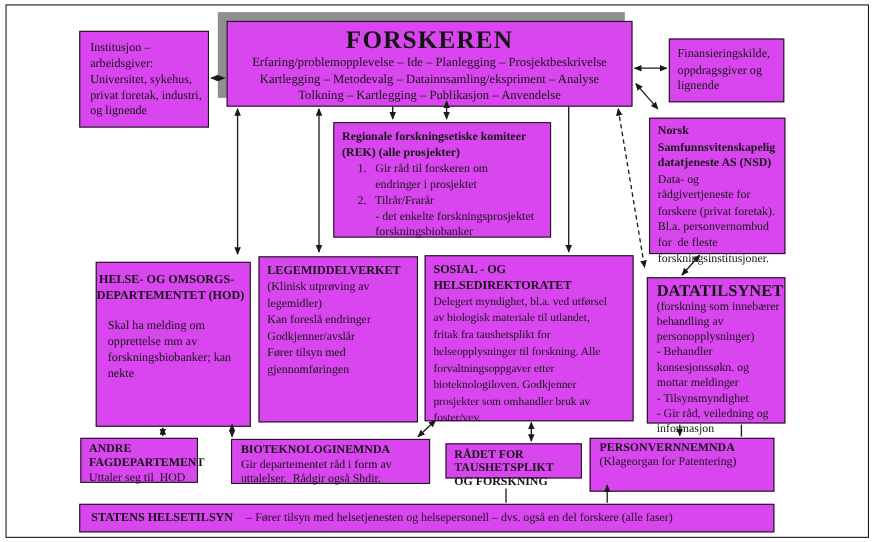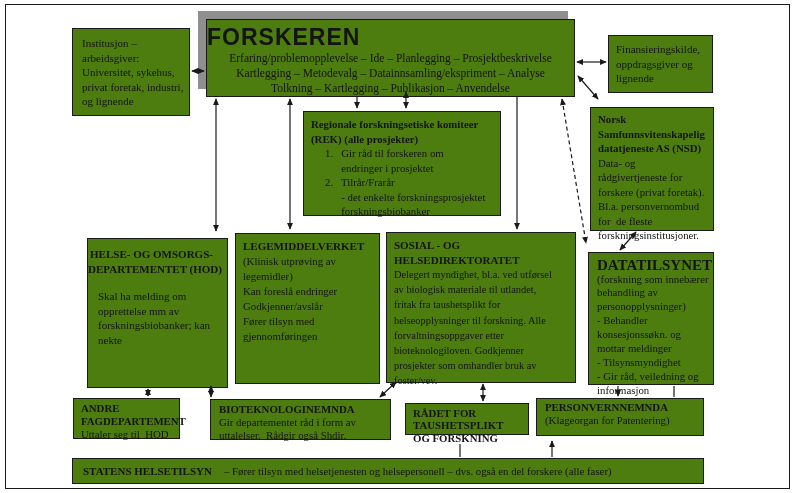--- a/index.html
+++ b/index.html
@@ -1,25 +1,25 @@
 <!DOCTYPE html>
 <html><head>
 <meta charset="utf-8">
 <style>
   html,body{margin:0;padding:0;background:#fff;}
   #stage{position:relative;width:795px;height:493px;background:#fff;overflow:hidden;
          font-family:"Liberation Serif","DejaVu Serif",serif;color:#141414;}
   .frame{position:absolute;left:5px;top:4px;width:783px;height:483px;border:1.6px solid #1a1a1a;}
-  .box{position:absolute;border:1.4px solid #1a1a1a;background:#4d7c0f;box-sizing:border-box;}
+  .box{position:absolute;border:1.4px solid #1a1a1a;background:#d946ef;box-sizing:border-box;}
   .t{white-space:pre;}
   .b{font-weight:bold;}
   .shadow{position:absolute;background:#8f8f8f;}
   
-  .fk-title{font-family:Liberation Sans, sans-serif;font-weight:bold;
-            font-size:23px;letter-spacing:1px;text-align:left;margin-top:4px;}
+  .fk-title{font-family:Liberation Serif, serif;font-weight:bold;
+            font-size:23px;letter-spacing:1px;text-align:center;margin-top:4px;}
   .fk-line{font-size:11.5px;line-height:15px;text-align:center;}
   
   .s11{font-size:11px;line-height:14.5px;}
   .s10{font-size:10.8px;line-height:14.5px;}
   .s10t{font-size:10.4px;line-height:15.2px;}
   svg{position:absolute;left:0;top:0;pointer-events:none;}
   .arr{stroke:#1a1a1a;stroke-width:1.2;fill:none;}
   .dash{stroke-dasharray:4 3;}
 </style>
 </head>
@@ -128,21 +128,21 @@
     <div class="t s10" style="line-height:13px;">Gir departementet råd i form av
 uttalelser.  Rådgir også Shdir.</div>
   </div>
 
   <div class="box" style="left:405px;top:403px;width:124px;height:32px;padding:3px 0 0 7px;">
     <div class="t s10 b" style="line-height:12.3px;">RÅDET FOR
 TAUSHETSPLIKT
 OG FORSKNING</div>
   </div>
 
-  <div class="box" style="left:536px;top:398px;width:168px;height:38px;padding:2px 0 0 8px;">
+  <div class="box" style="left:536px;top:398px;width:168px;height:49px;padding:2px 0 0 8px;">
     <div class="t s10 b" style="line-height:13px;">PERSONVERNNEMNDA</div>
     <div class="t s10" style="line-height:13px;">(Klageorgan for Patentering)</div>
   </div>
 
   <div class="box" style="left:72px;top:458px;width:632px;height:26px;display:flex;align-items:center;padding-left:10px;gap:12px;">
     <span class="t s11 b">STATENS HELSETILSYN</span>
     <span class="t s10">– Fører tilsyn med helsetjenesten og helsepersonell – dvs. også en del forskere (alle faser)</span>
   </div>
 
   <svg width="795" height="493" viewBox="0 0 795 493">

